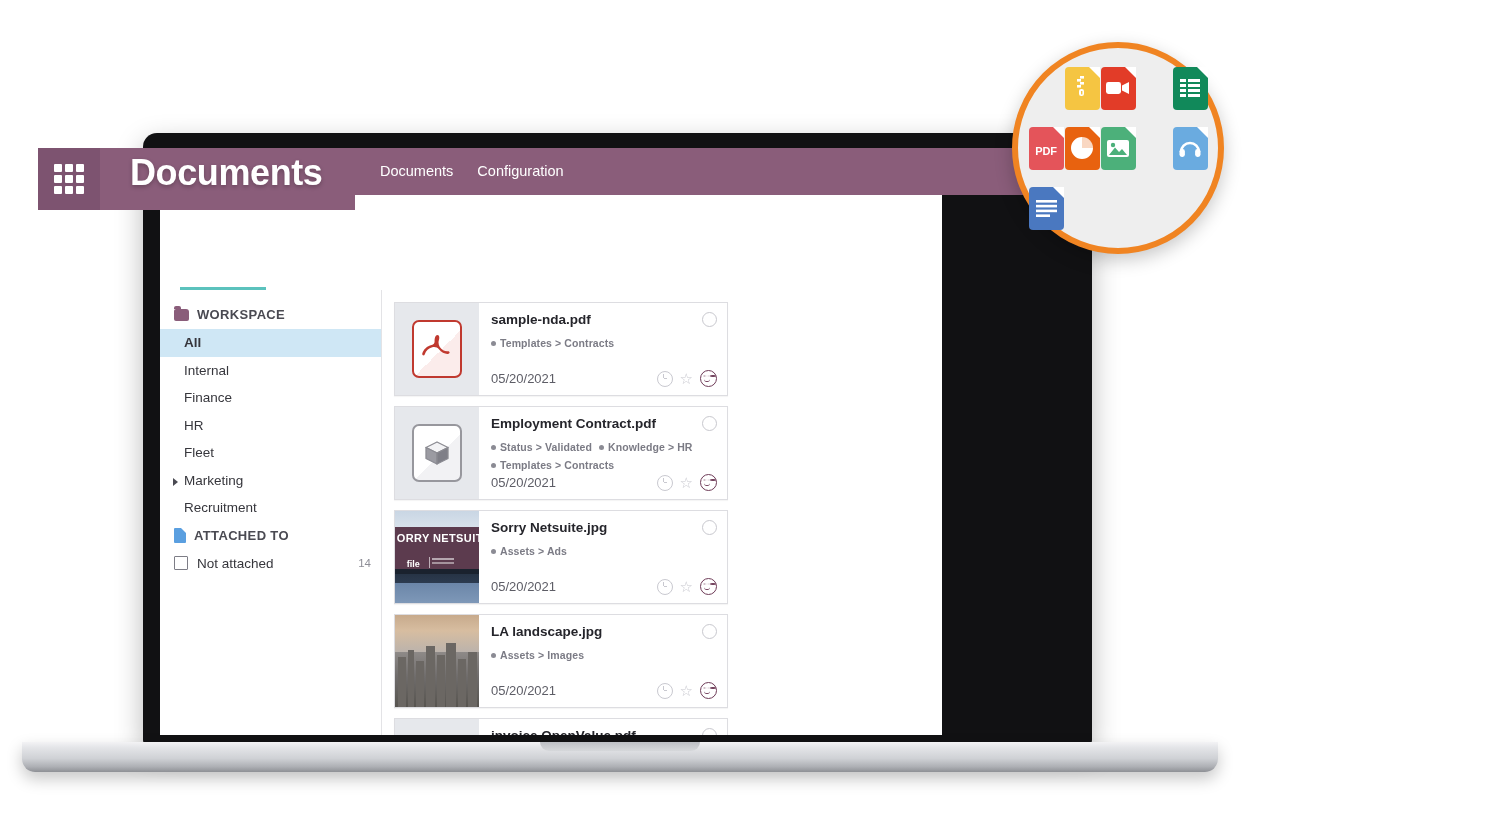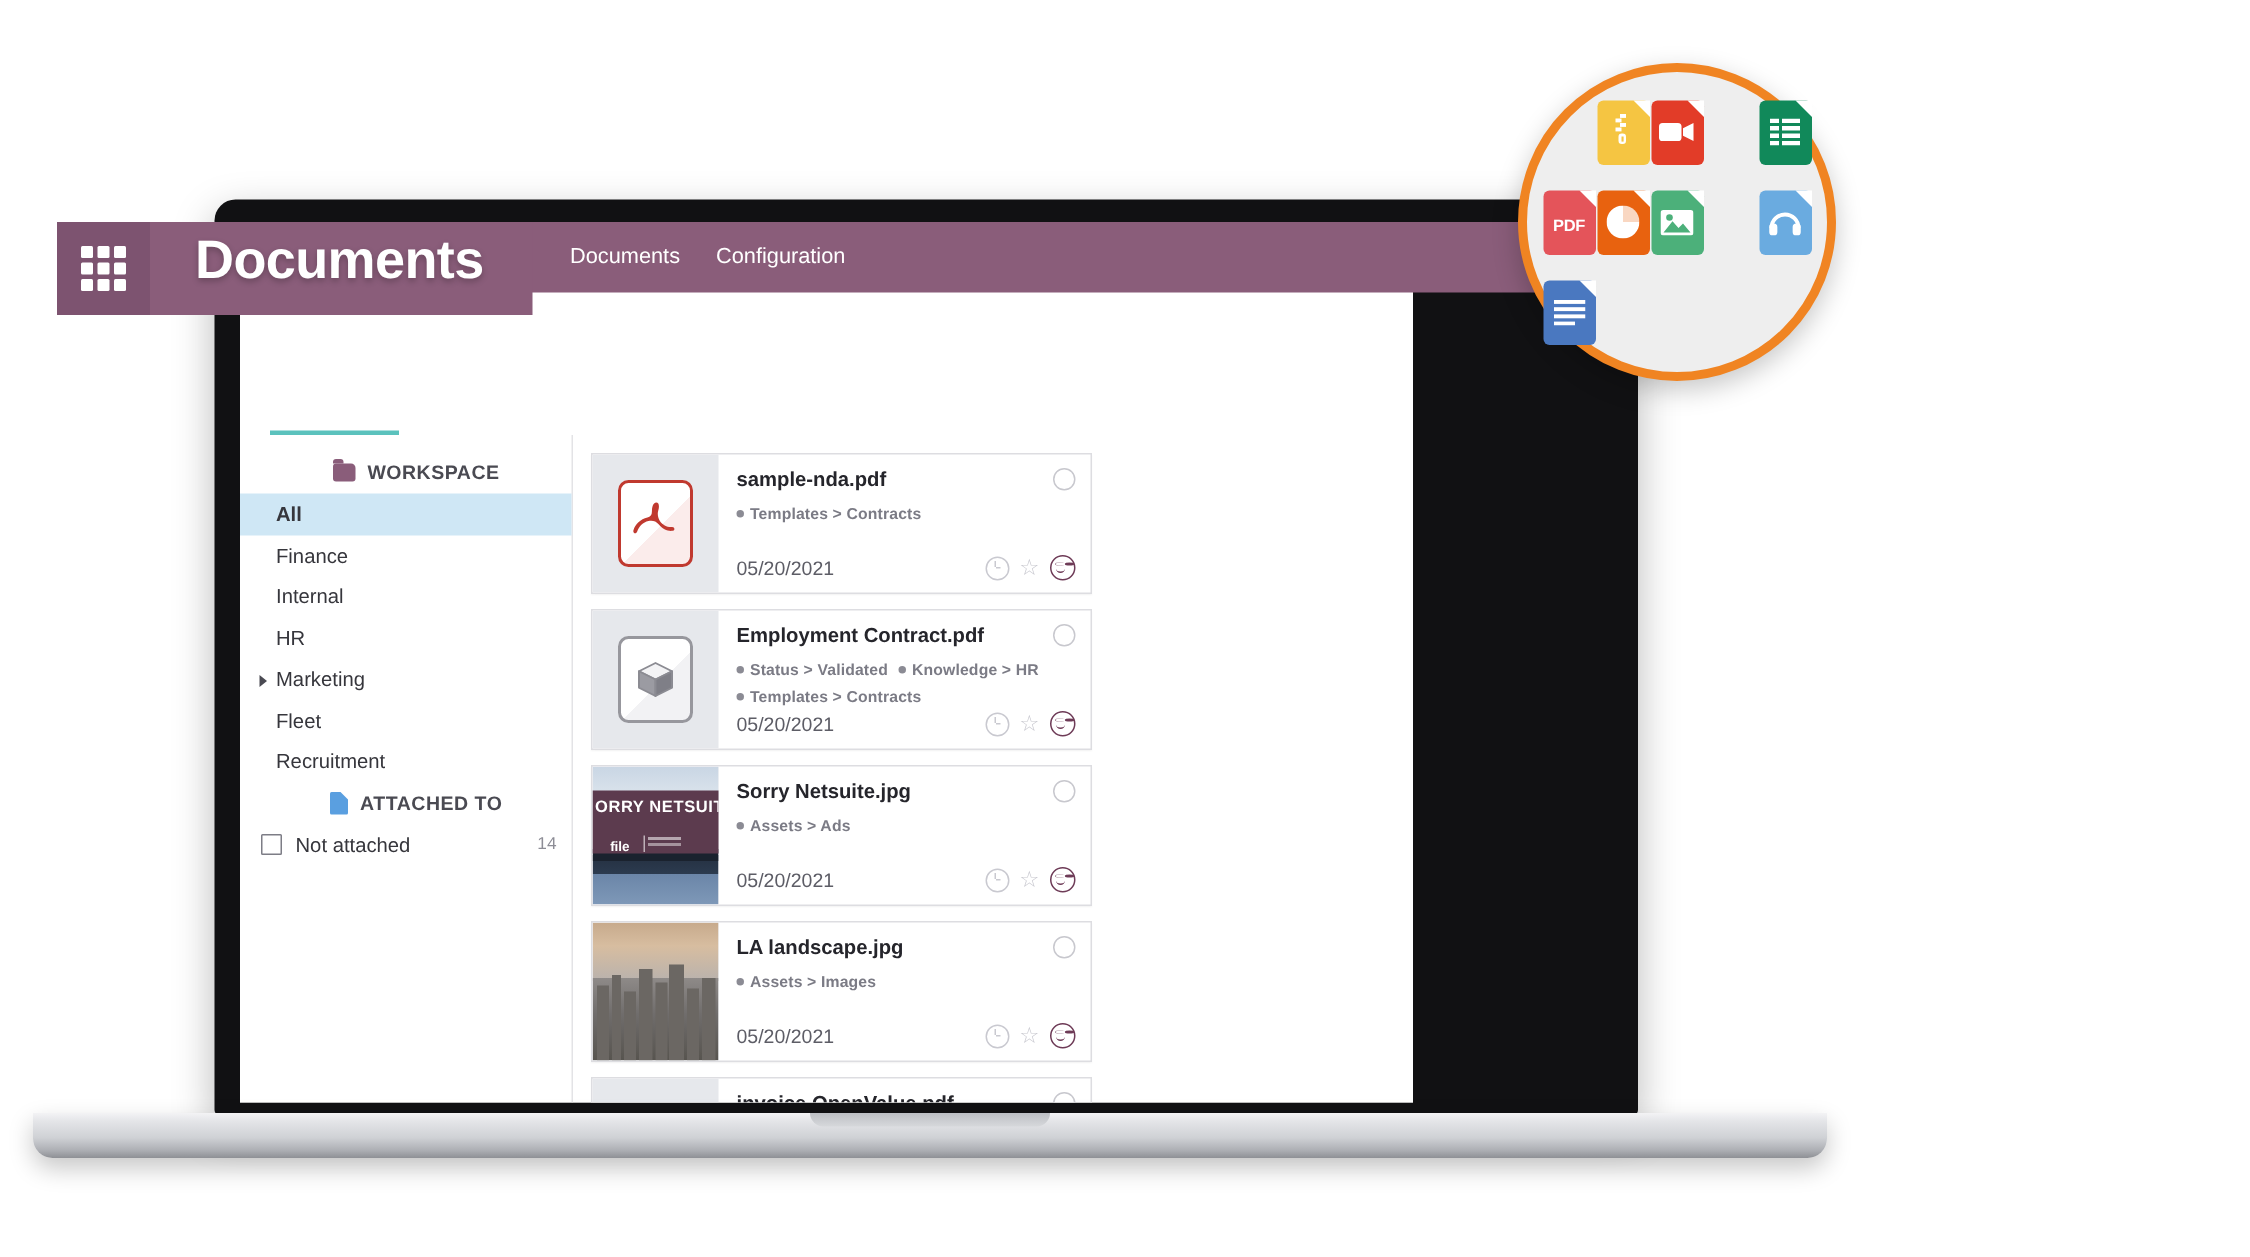--- a/index.html
+++ b/index.html
@@ -65,21 +65,21 @@
   .cp-filter{display:flex;align-items:center;gap:6px;font-size:13.5px;color:#51515a;white-space:nowrap;cursor:pointer;}
   .ic-funnel{width:11px;height:11px;display:inline-block;}
   .ic-star-f{font-size:13px;line-height:1;color:#51515a;}
 
   
   #sidebar{
     position:absolute;left:0;top:140px;width:222px;bottom:0;
     background:#ffffff;border-right:1px solid #e3e3e6;
     padding-top:14px;box-sizing:border-box;
   }
-  .side-section{display:flex;align-items:center;gap:8px;padding:3px 0 3px 14px;margin-bottom:4px;justify-content:center;}
+  .side-section{display:flex;align-items:center;gap:8px;padding:3px 0 3px 14px;margin-bottom:4px;}
   .side-section-label{font-size:13px;font-weight:700;color:#4a4a52;letter-spacing:.35px;}
   .ic-folder{width:15px;height:12px;background:#8a5d7a;border-radius:2px 3px 2px 2px;position:relative;flex:none;}
   .ic-folder:before{content:"";position:absolute;left:0;top:-3px;width:7px;height:3px;background:#8a5d7a;border-radius:2px 2px 0 0;}
   .ic-doc{width:12px;height:15px;background:#5a9fe0;border-radius:1px;position:relative;flex:none;}
   .ic-doc:after{content:"";position:absolute;right:0;top:0;border-left:5px solid transparent;border-top:5px solid #ffffff;}
 
   .side-item{
     font-size:13.5px;color:#36363c;padding:6px 10px 6px 24px;cursor:pointer;
     position:relative;line-height:1.15;
   }
@@ -251,33 +251,33 @@
 
         <div class="side-section">
           <span class="ic-folder"></span>
           <span class="side-section-label">WORKSPACE</span>
         </div>
 
         <div class="side-item active">
           <span>All</span>
         </div>
         <div class="side-item">
+          <span>Internal</span>
+        </div>
+        <div class="side-item">
           <span>Finance</span>
-        </div>
-        <div class="side-item">
-          <span>Internal</span>
         </div>
         <div class="side-item">
           <span>HR</span>
         </div>
+        <div class="side-item">
+          <span>Fleet</span>
+        </div>
         <div class="side-item has-caret">
           <span>Marketing</span>
-        </div>
-        <div class="side-item">
-          <span>Fleet</span>
         </div>
         <div class="side-item">
           <span>Recruitment</span>
         </div>
 
         <div class="side-section" style="margin-top:3px;">
           <span class="ic-doc"></span>
           <span class="side-section-label">ATTACHED TO</span>
         </div>
 

